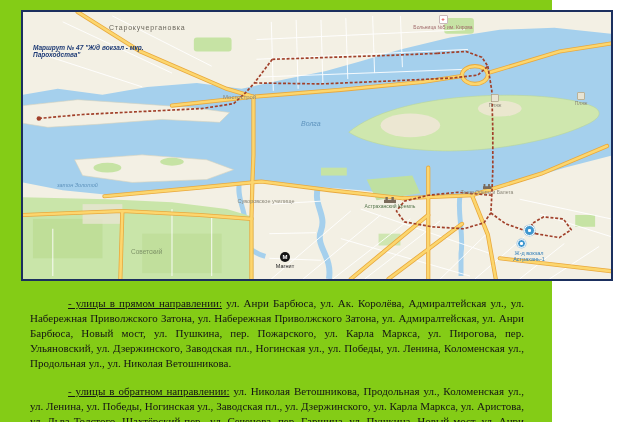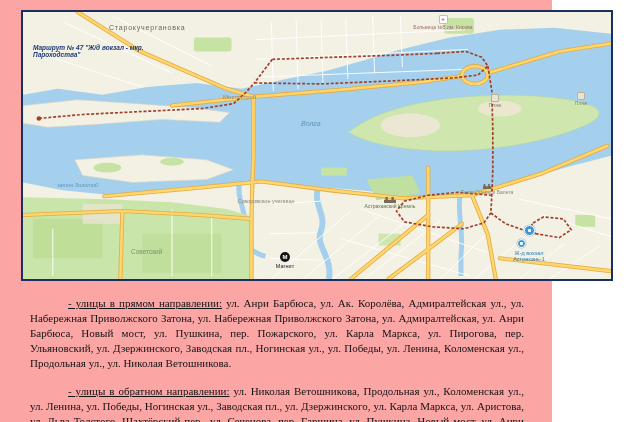--- a/index.html
+++ b/index.html
@@ -1,17 +1,17 @@
 <!DOCTYPE html>
 <html><head>
 <meta charset="utf-8">
 <style>
   html,body{margin:0;padding:0;}
   body{width:640px;height:422px;background:#ffffff;overflow:hidden;}
-  .page{position:relative;width:552px;height:422px;background:#fca5a5;font-family:"Liberation Serif",serif;}
+  .page{position:relative;width:552px;height:422px;background:#84cc16;font-family:"Liberation Serif",serif;}
 
   
   .map-frame{position:absolute;left:21px;top:10px;width:592px;height:271px;
     border:2px solid #1b2f5e;box-sizing:border-box;background:#f3f0e4;overflow:hidden;}
   .map-frame svg{position:absolute;left:0;top:0;width:100%;height:100%;display:block;}
   .mlabel{position:absolute;font-family:"Liberation Sans",sans-serif;color:#8a8678;
     white-space:nowrap;line-height:1.15;}
   .town{font-size:7px;color:#6b675c;letter-spacing:.8px;}
   .routecap{font-size:6.5px;font-weight:bold;font-style:italic;color:#1d3a75;white-space:normal;width:112px;}
   .hydro{font-style:italic;color:#5e93bd;}

